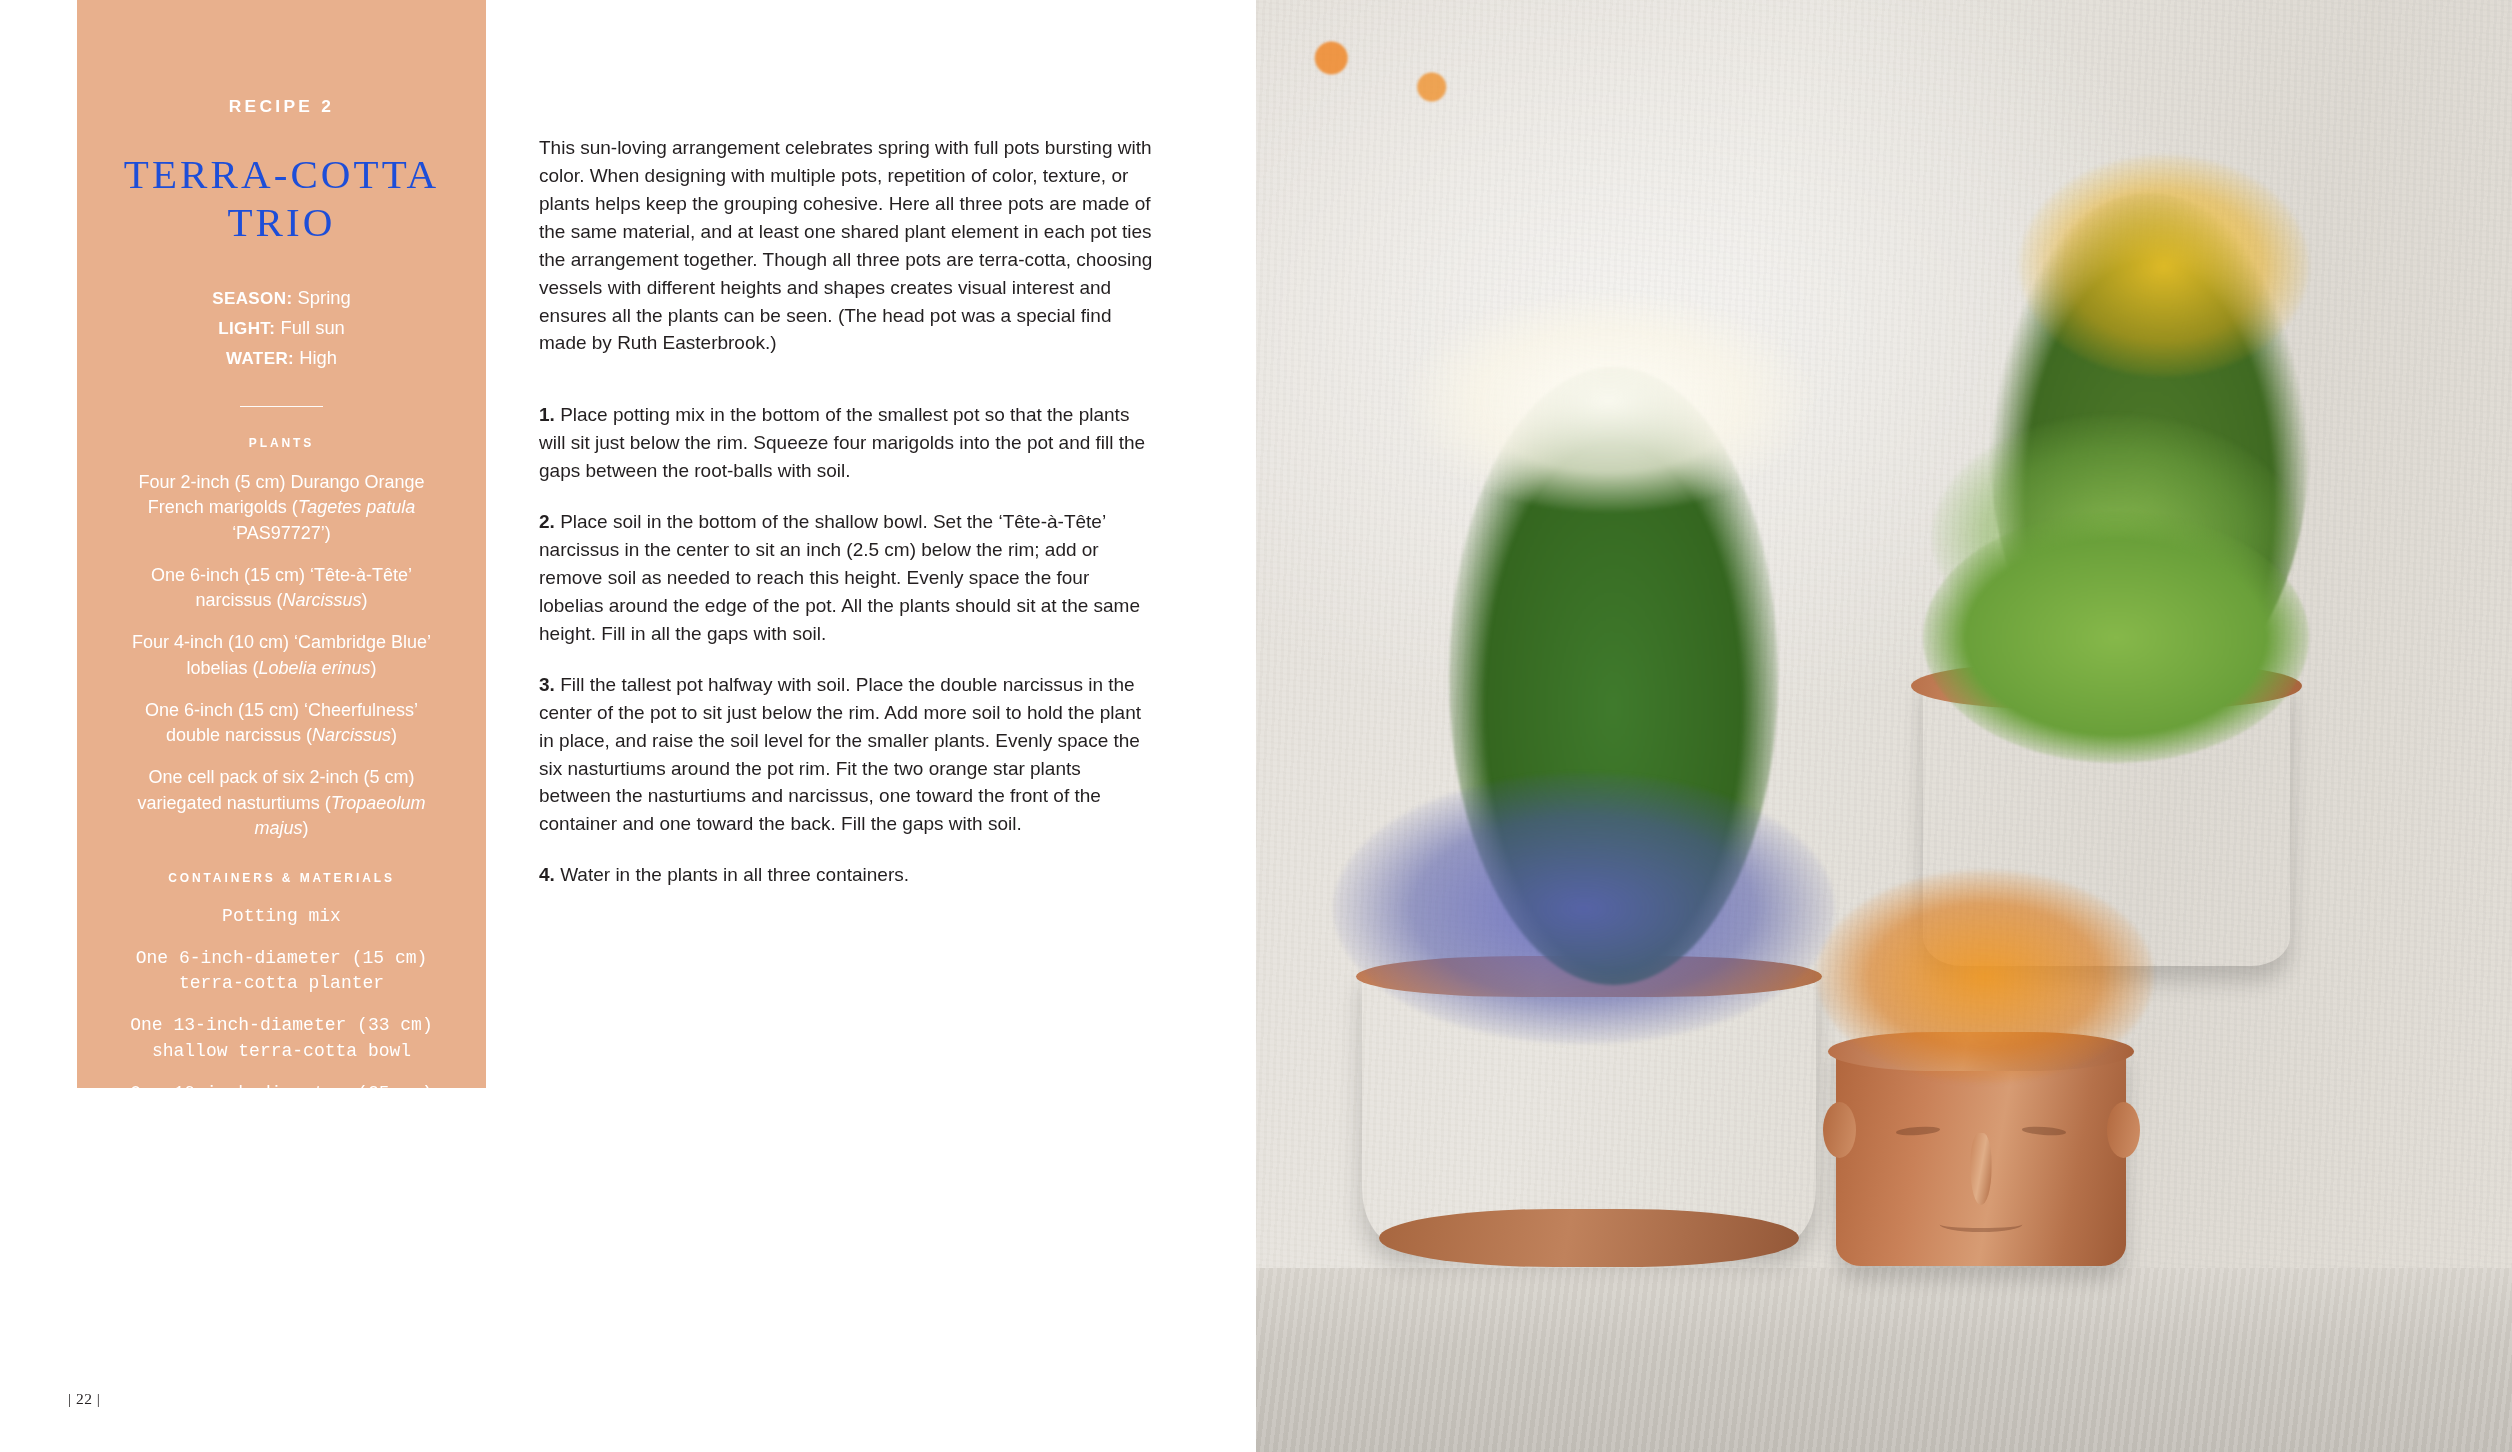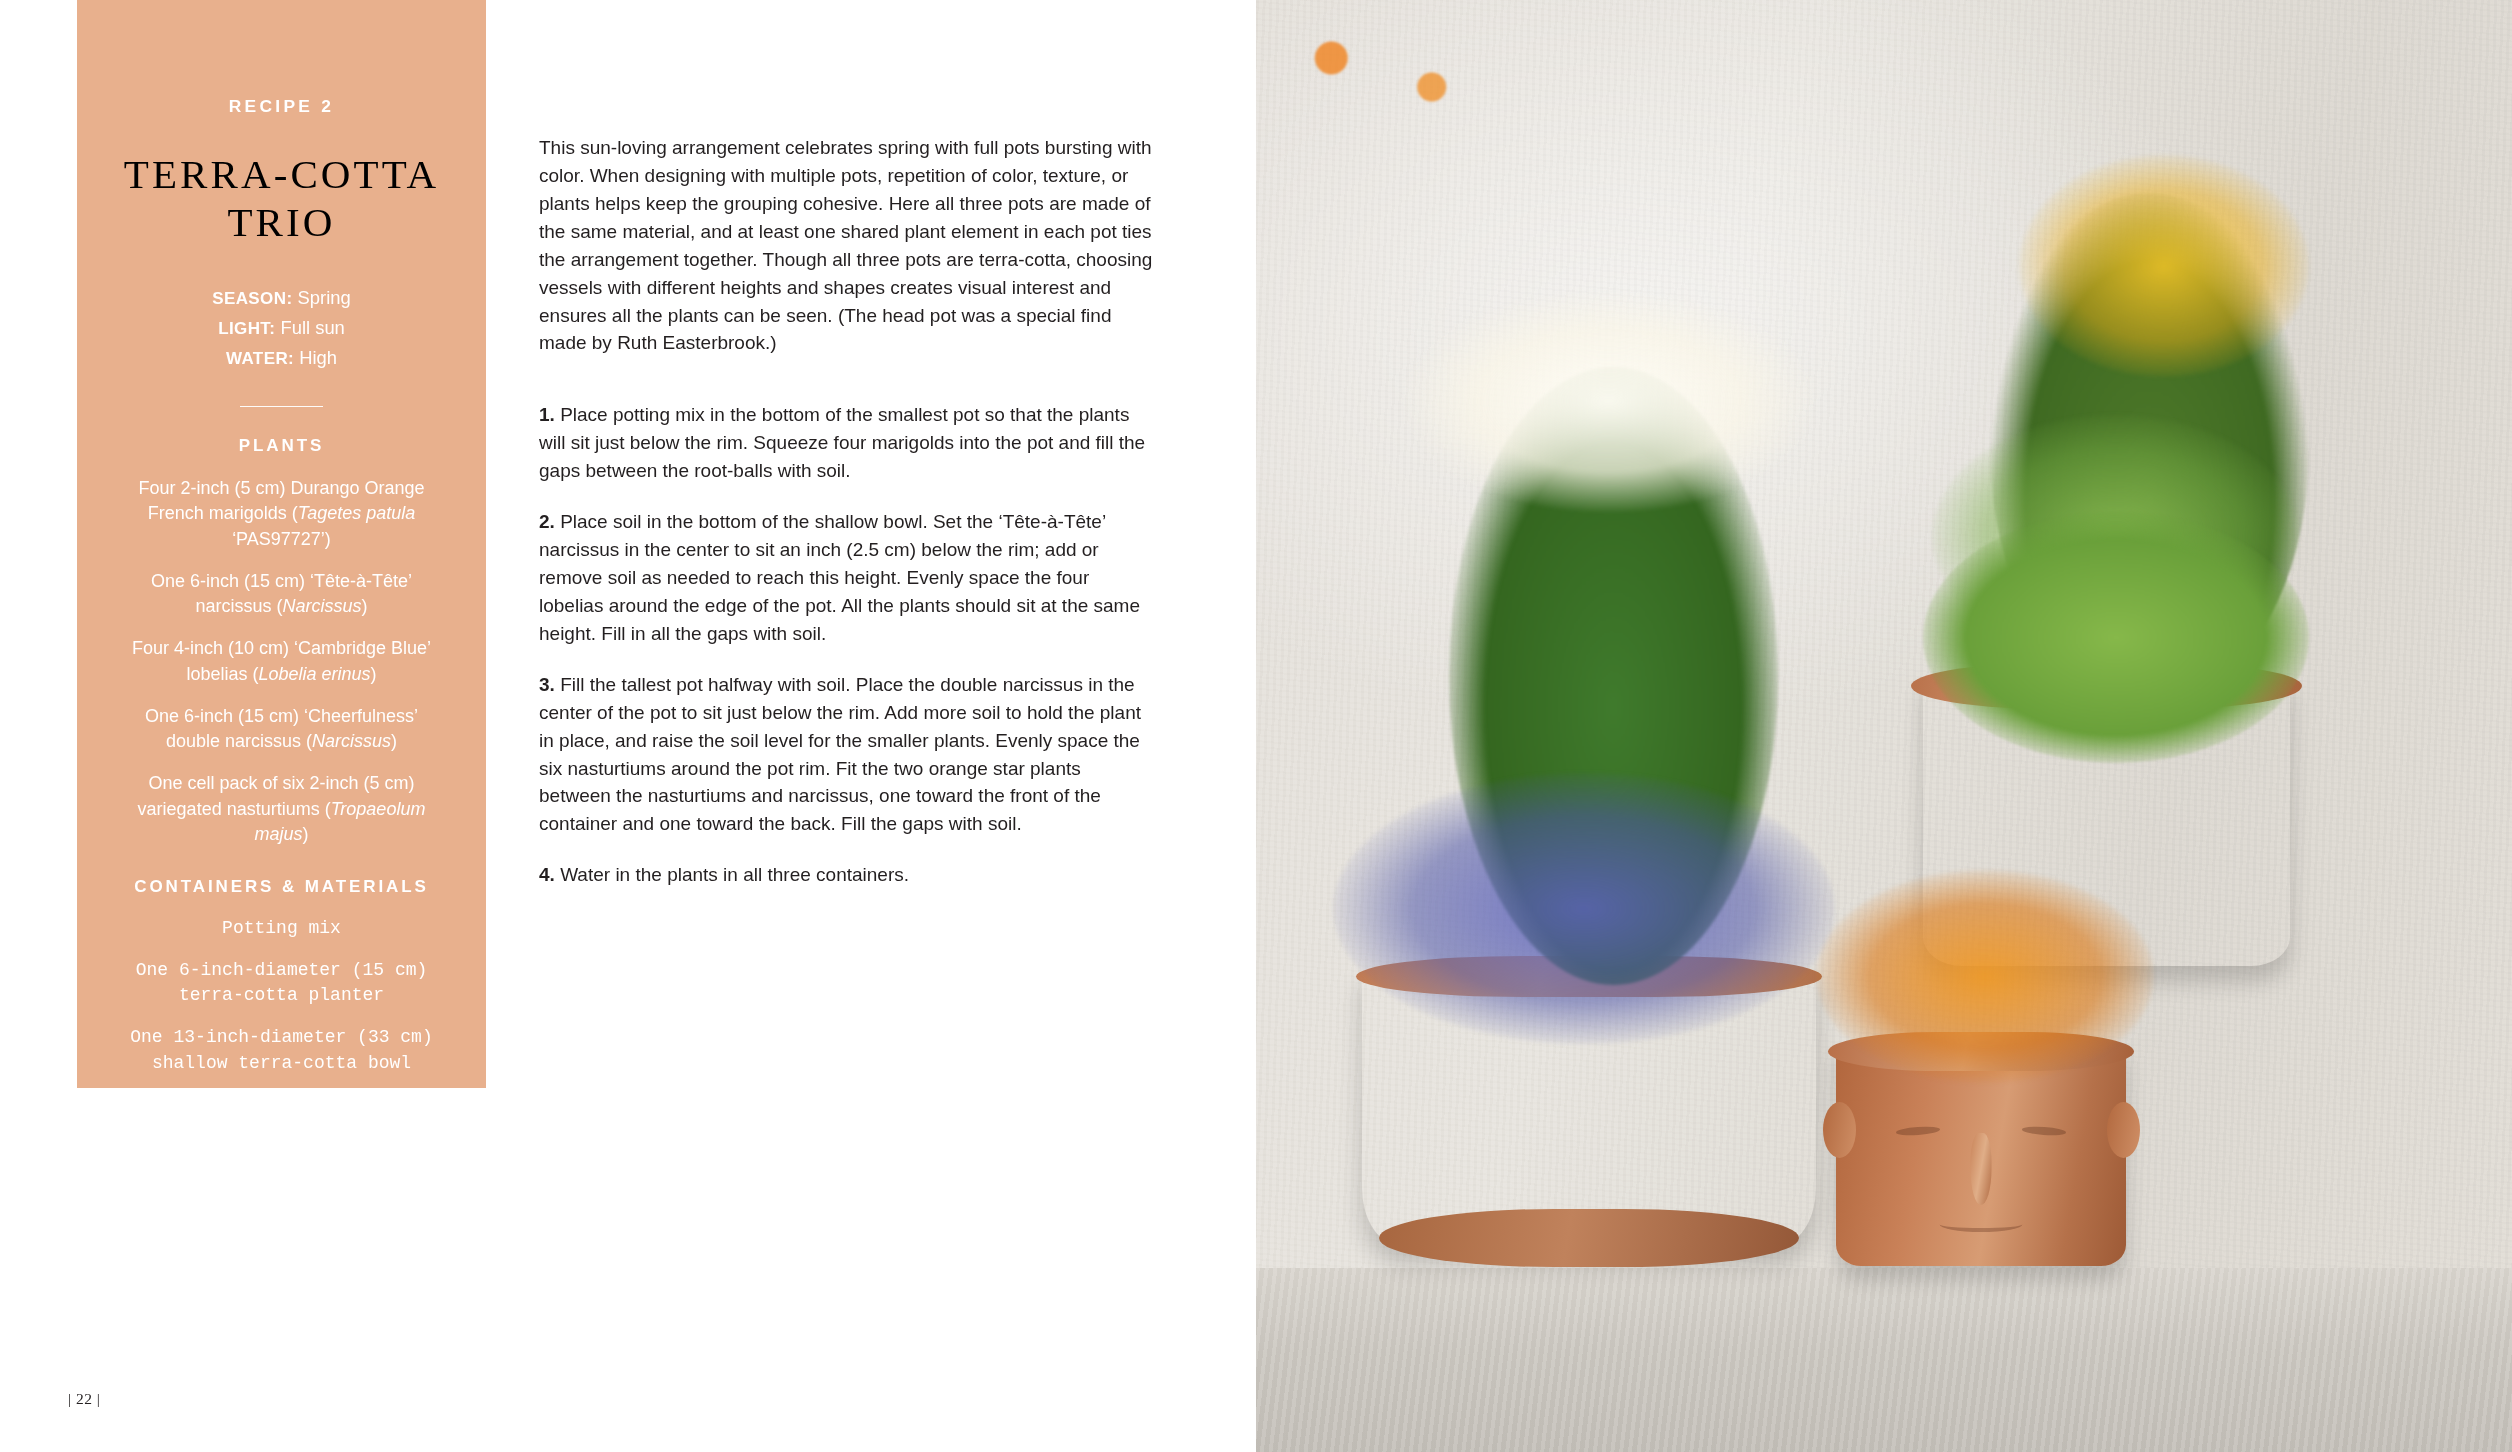--- a/index.html
+++ b/index.html
@@ -50,42 +50,42 @@
     font-weight: 600;
     color: #ffffff;
     margin: 9.7px 0 33px 0;
   }
   .recipe-title {
     font-family: "Liberation Serif", serif;
     font-size: 41px;
     letter-spacing: 3.1px;
     line-height: 1.18;
     font-weight: 400;
-    color: #000000;
+    color: #1d4ed8;
     margin: 12px 0 37px 0;
   }
   .meta-line {
     font-size: 18.4px;
     line-height: 1.62;
     color: #ffffff;
   }
   .meta-line b {
     font-weight: 700;
     letter-spacing: 0.4px;
     font-size: 17px;
   }
   .divider {
     width: 83px;
     height: 1.4px;
     background: #ffffff;
     margin: 33px auto 29px auto;
     opacity: .95;
   }
   .section-head {
-    font-size: 17px;
+    font-size: 12px;
     letter-spacing: 2.9px;
     font-weight: 700;
     margin: 0 0 19.3px 0;
     color: #ffffff;
   }
   .section-head.tight {
     margin-top: 29px;
   }
   .plant-item {
     font-size: 18px;

